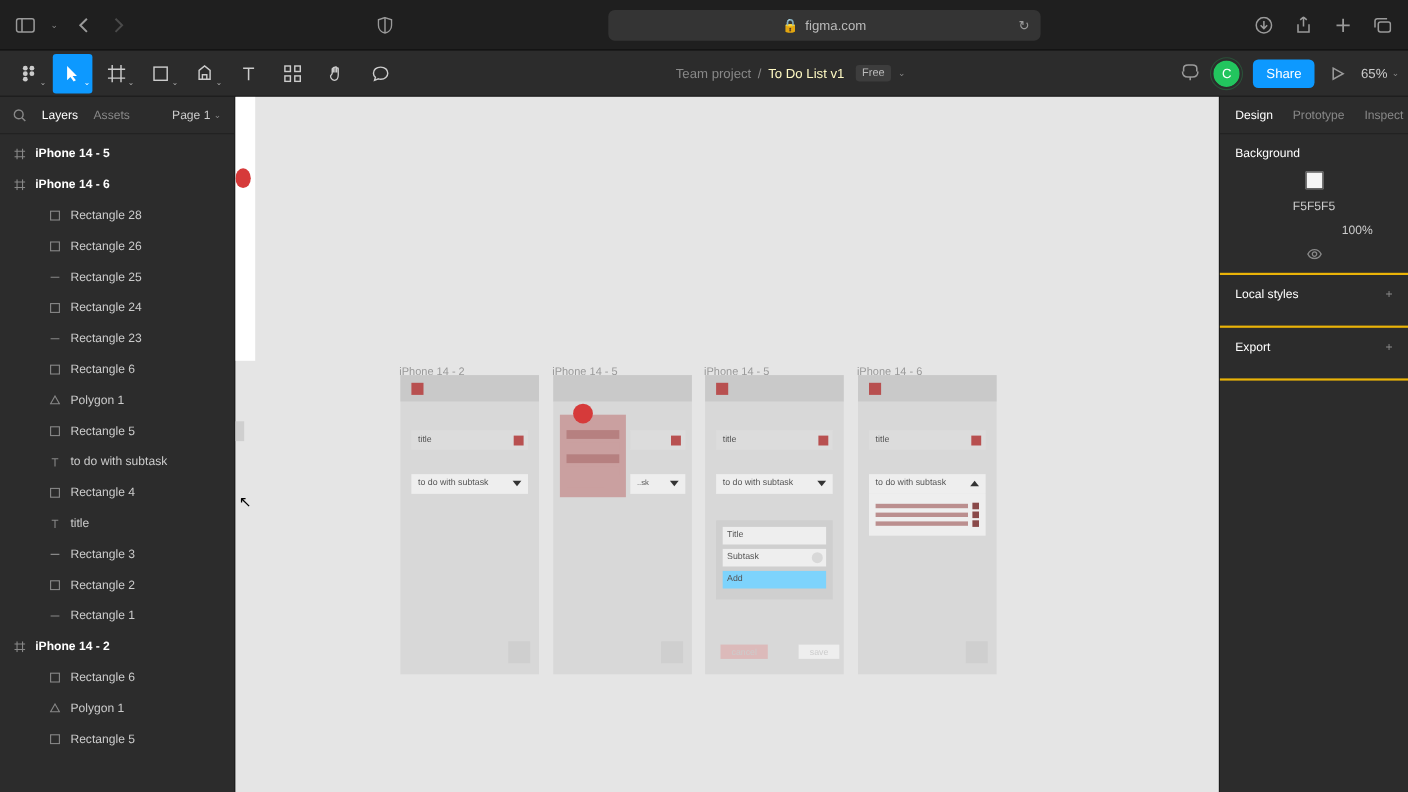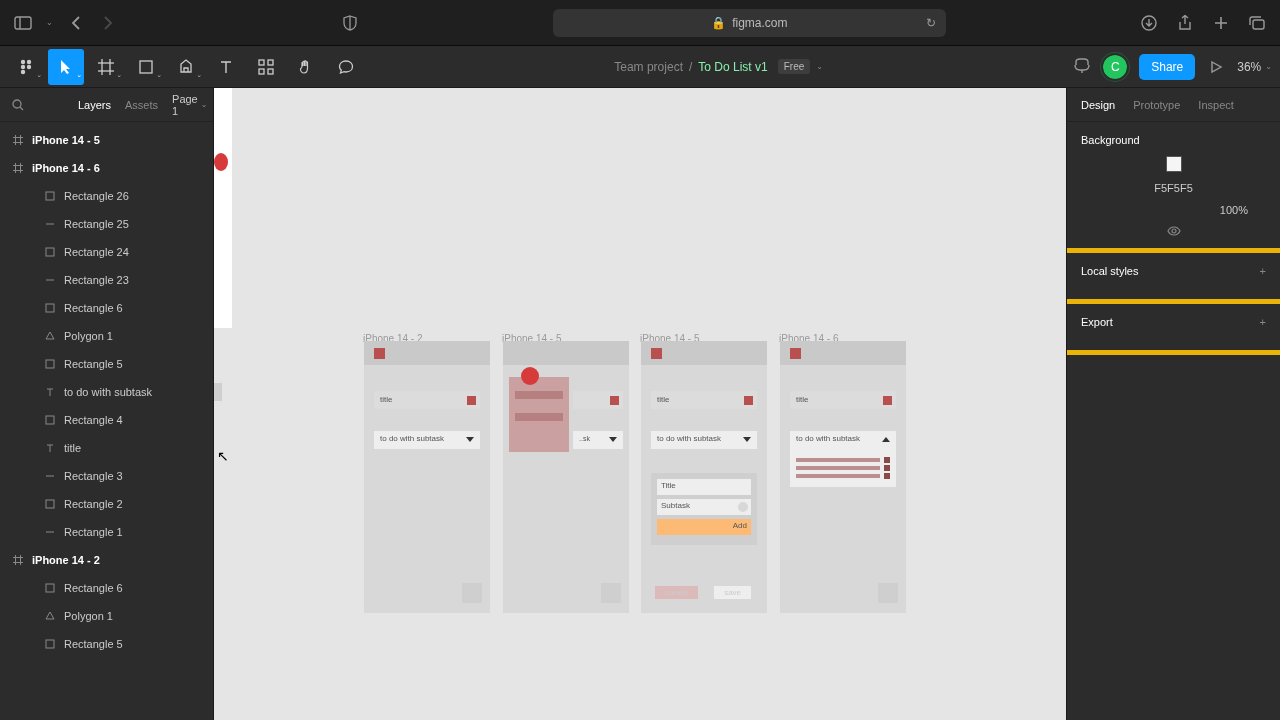--- a/index.html
+++ b/index.html
@@ -15,34 +15,34 @@
 .safari-right { display: flex; gap: 18px; align-items: center; }
 
 
 .figma-toolbar { height: 42px; background: #2c2c2c; display: flex; align-items: center; padding: 0 8px; border-bottom: 1px solid #1a1a1a; }
 .tb-left { display: flex; align-items: center; gap: 4px; }
 .tb-btn { width: 36px; height: 36px; display: flex; align-items: center; justify-content: center; color: #ccc; border-radius: 3px; position:relative; }
 .tb-btn .caret { position:absolute; right:2px; bottom:6px; font-size:7px; color:#aaa; }
 .tb-btn.active { background: #0d99ff; color: #fff; }
 .tb-center { flex: 1; display: flex; align-items: center; justify-content: center; font-size: 12px; gap: 6px; }
 .crumb-dim { color: #888; }
-.crumb { color: #86efac; }
+.crumb { color: #fef9c3; }
 .badge-free { background: #3d3d3d; color: #bbb; font-size: 10px; padding: 2px 6px; border-radius: 3px; margin-left:4px;}
 .tb-right { display: flex; align-items: center; gap: 12px; }
 .avatar { width: 24px; height: 24px; border-radius: 50%; background: #22c55e; color: #fff; font-size: 12px; display: flex; align-items: center; justify-content: center; outline:2px solid #2c2c2c; box-shadow:0 0 0 3px #22c55e40;}
 .share-btn { background: #0d99ff; color: #fff; font-size: 12px; padding: 6px 12px; border-radius: 5px; }
 .zoom { font-size: 12px; color: #ccc; display:flex; align-items:center; gap:4px;}
 
 
 .app-row { display: flex; height: calc(100% - 88px); }
 .left-panel { width: 214px; background: #2c2c2c; border-right: 1px solid #1a1a1a; overflow: hidden; font-size: 11px; }
 .lp-tabs { display: flex; align-items: center; height: 34px; padding: 0 12px; gap: 14px; border-bottom: 1px solid #222; }
 .lp-tabs .search { color:#888; }
 .lp-tab { color: #888; }
-.lp-tab.active { color: #fff; font-weight:500;margin-left:40px; }
+.lp-tab.active { color: #fff; font-weight:500; }
 .lp-page { margin-left: auto; color: #ccc; display:flex; align-items:center; gap:3px;}
 .layer-list { padding: 4px 0; }
 .layer { display: flex; align-items: center; height: 28px; padding-left: 12px; gap: 8px; color: #ccc; }
 .layer.bold { font-weight: 600; color: #fff; }
 .layer .indent1 { width: 24px; }
 .layer .icn { width: 12px; height: 12px; display:inline-flex; align-items:center; justify-content:center; color:#888; flex-shrink:0;}
 
 
 .canvas { flex: 1; background: #e5e5e5; position: relative; overflow: hidden; }
 .frame-label { position: absolute; font-size: 10px; color: #999; }
@@ -63,25 +63,25 @@
 .form-row { background:#eee; height:16px; margin-bottom:4px; padding:2px 4px; position:relative;}
 .form-row .circ { position:absolute; right:3px; top:3px; width:10px; height:10px; border-radius:50%; background:#d8d8d8;}
 .btn-sm { font-size:8px; padding:2px 10px; background:#eee; display:inline-block;}
 .btn-sm.pink { background:#dcbaba; }
 .sub-list { position:absolute; background:#eee; padding:6px;}
 .sub-list .row { display:flex; align-items:center; gap:4px; margin:2px 0;}
 .sub-list .bar { height:4px; flex:1; background:#bb8f8f;}
 .sub-list .dot { width:6px; height:6px; background:#8a4a4a;}
 
 
-.right-panel { width: 214px; background: #2c2c2c; border-left: 1px solid #1a1a1a; font-size: 11px; }
+.right-panel { width: 172px; background: #2c2c2c; border-left: 1px solid #1a1a1a; font-size: 11px; }
 .rp-tabs { display:flex; align-items:center; height:34px; padding:0 14px; gap:18px; border-bottom:1px solid #222;}
 .rp-tab { color:#888; }
 .rp-tab.active { color:#fff; font-weight:500;}
-.rp-sec { padding:12px 14px; border-bottom:5px solid #eab308;}
+.rp-sec { padding:12px 14px; border-bottom:2px solid #eab308;}
 .rp-sec .title { color:#fff; font-weight:500; margin-bottom:10px; display:flex; justify-content:space-between; align-items:center;}
 .bg-row { display:flex; align-items:center; gap:10px;flex-direction:column;}
 .swatch { width:16px; height:16px; background:#f5f5f5; border:1px solid #555;}
 .bg-row .val { color:#ccc; }
 .bg-row .pct { margin-left:auto; color:#ccc; margin-right:18px;}
 .eye { color:#888; }
 
 .cursor { position:absolute; font-size:14px; color:#000; pointer-events:none;}
 
 
@@ -225,21 +225,21 @@
         </svg>
       </span>
     <div class="avatar">C</div>
     <div class="share-btn">Share</div>
     <span class="safari-icn">
         <svg width="14" height="14" viewBox="0 0 14 14" fill="none" stroke="currentColor" stroke-width="1.4">
           <path d="M3 2 L12 7 L3 12 Z"></path>
         </svg>
       </span>
     <span class="zoom">
-        <span>36%</span>
+        <span>65%</span>
         <span class="car">⌄</span>
       </span>
   </div>
 </div>
 
 <div class="app-row">
 
   <div class="left-panel">
     <div class="lp-tabs">
       <span class="search">
@@ -278,20 +278,29 @@
           </span>
           <span>iPhone 14 - 6</span>
         </div>
         <div class="layer">
           <span class="indent1"></span>
           <span class="icn">
             <svg width="10" height="10" viewBox="0 0 10 10" fill="none" stroke="currentColor">
               <rect x="1" y="1" width="8" height="8"></rect>
             </svg>
           </span>
+          <span>Rectangle 28</span>
+        </div>
+        <div class="layer">
+          <span class="indent1"></span>
+          <span class="icn">
+            <svg width="10" height="10" viewBox="0 0 10 10" fill="none" stroke="currentColor">
+              <rect x="1" y="1" width="8" height="8"></rect>
+            </svg>
+          </span>
           <span>Rectangle 26</span>
         </div>
         <div class="layer">
           <span class="indent1"></span>
           <span class="icn">
             <svg width="10" height="10" viewBox="0 0 10 10" stroke="currentColor">
               <line x1="1" y1="5" x2="9" y2="5"></line>
             </svg>
           </span>
           <span>Rectangle 25</span>
@@ -476,23 +485,23 @@
     </div>
 
     <div class="art" style="left:427px; top:253px; width:126px; height:272px;">
       <div class="hdr-bar"></div>
         <div class="red-sq" style="left:10px; top:7px"></div>
       <div class="title-box" style="left:10px; top:50px; width:106px; height:18px;"><span>title</span><div class="sq"></div></div>
       <div class="sub-box" style="left:10px; top:90px; width:106px; height:18px;"><span>to do with subtask</span><div class="tri"></div></div>
       <div class="form-box" style="left:10px; top:132px; width:106px;">
         <div class="form-row"><span>Title</span></div>
         <div class="form-row"><span>Subtask</span><div class="circ"></div></div>
-        <div class="form-row" style="text-align:right; background:#fdba74"><span>Add</span></div>
-      </div>
-      <div style="position:absolute; bottom:14px; left:14px; display:flex; gap:16px;">
+        <div class="form-row" style="text-align:left; background:#7dd3fc"><span>Add</span></div>
+      </div>
+      <div style="position:absolute; bottom:14px; left:14px; display:flex; gap:28px;">
         <span class="btn-sm pink">cancel</span>
         <span class="btn-sm">save</span>
       </div>
     </div>
 
     <div class="art" style="left:566px; top:253px; width:126px; height:272px;">
       <div class="hdr-bar"></div>
         <div class="red-sq" style="left:10px; top:7px"></div>
       <div class="title-box" style="left:10px; top:50px; width:106px; height:18px;"><span>title</span><div class="sq"></div></div>
       <div class="sub-box" style="left:10px; top:90px; width:106px; height:18px;"><span>to do with subtask</span><div class="tri up"></div></div>

